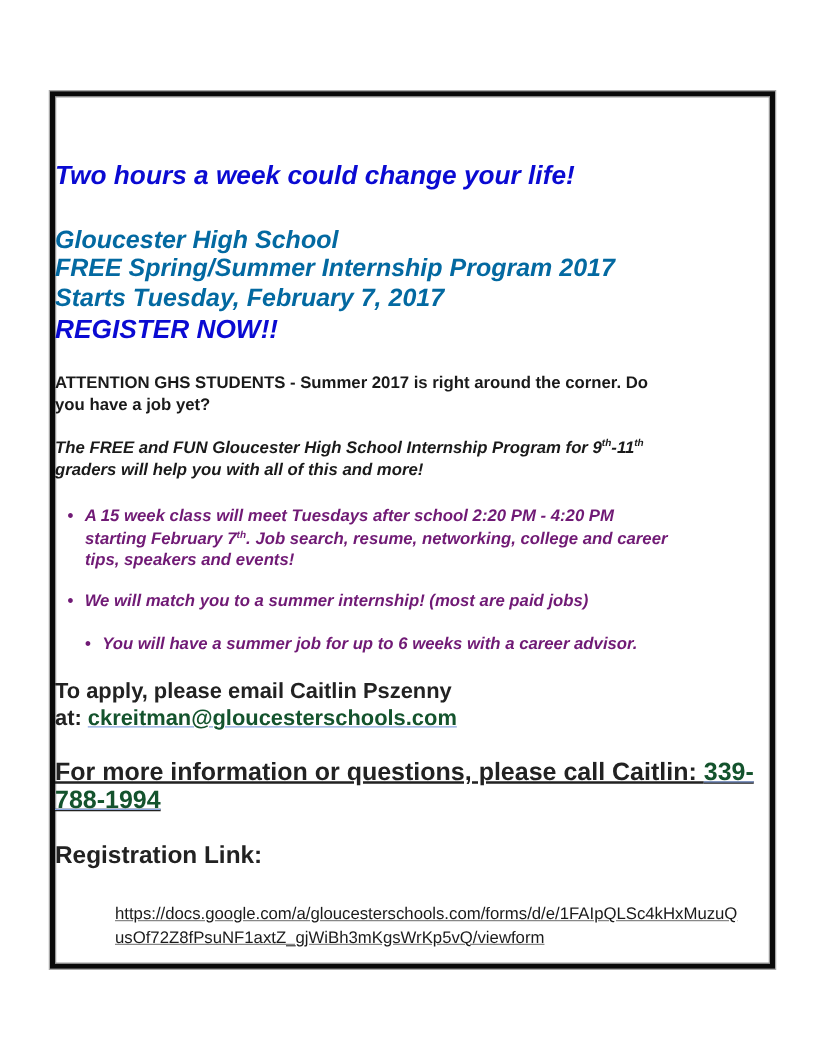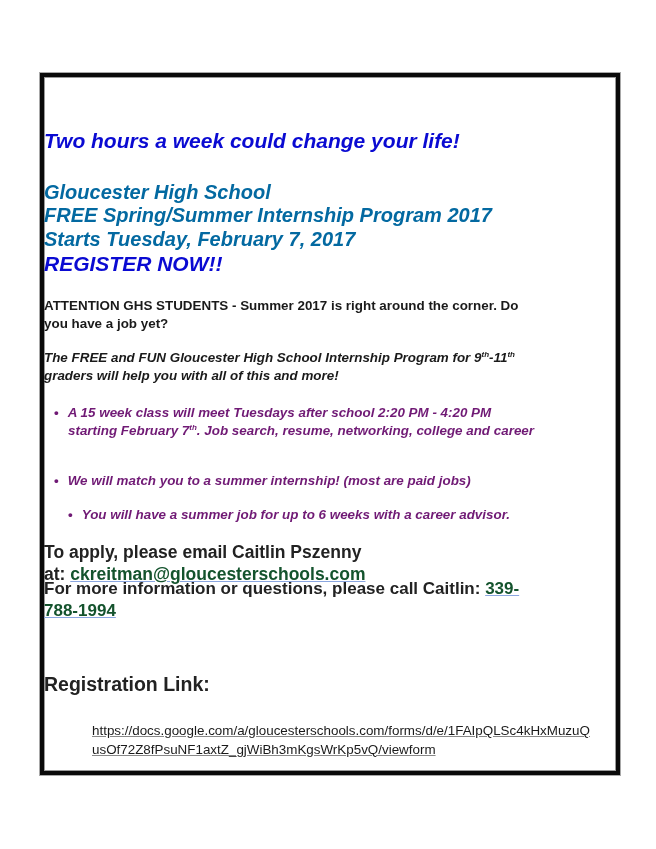--- a/index.html
+++ b/index.html
@@ -19,21 +19,21 @@
   .attn { top: 297px; }
   .italic { font-style: italic; }
   .intro { top: 349px; }
   sup { font-size: 8px; line-height: 0; vertical-align: 5px; }
   .bul { font-size: 13.4px; font-weight: bold; font-style: italic; line-height: 17.5px; color: #701a75; }
   .b1 { top: 404px; }
   .b2 { top: 472px; }
   .b3 { top: 506px; }
   .dot { font-style: normal; margin-right: 9px; }
   .apply { top: 541px; font-size: 17.5px; font-weight: bold; line-height: 22px; color: #222; }
-  .info { top: 578px; font-size: 17px; font-weight: bold; line-height: 22px; color: #222; }
+  .info { top: 607px; font-size: 20px; font-weight: bold; line-height: 22px; color: #222; text-decoration: underline; }
   a.lnk { color: #14532d; text-decoration: underline; text-decoration-color: #8aa6e0; text-decoration-thickness: 1px; }
   .regtitle { top: 673px; font-size: 19.5px; font-weight: bold; color: #222; }
   .url { top: 722px; font-size: 13.4px; line-height: 18.5px; color: #1a1a1a; margin-left: 48px; }
   .url a { color: #1a1a1a; text-decoration: underline; text-decoration-color: #888; }
 </style>
 </head>
 <body>
 
 <div class="frame"></div>
 
@@ -50,20 +50,21 @@
 </div>
 
 <div class="line para italic intro">
   <div><span>The FREE and FUN Gloucester High School Internship Program for 9</span><sup>th</sup><span>-11</span><sup>th</sup></div>
   <div>graders will help you with all of this and more!</div>
 </div>
 
 <div class="line bul b1">
   <div style="padding-left:10px;"><span class="dot">•</span><span>A 15 week class will meet Tuesdays after school 2:20 PM - 4:20 PM</span></div>
   <div style="padding-left:24px;"><span>starting February 7</span><sup>th</sup><span>. Job search, resume, networking, college and career</span></div>
+  <div style="padding-left:24px;">tips, speakers and events!</div>
 </div>
 
 <div class="line bul b2">
   <div style="padding-left:10px;"><span class="dot">•</span><span>We will match you to a summer internship! (most are paid jobs)</span></div>
 </div>
 
 <div class="line bul b3">
   <div style="padding-left:24px;"><span class="dot">•</span><span>You will have a summer job for up to 6 weeks with a career advisor.</span></div>
 </div>
 

